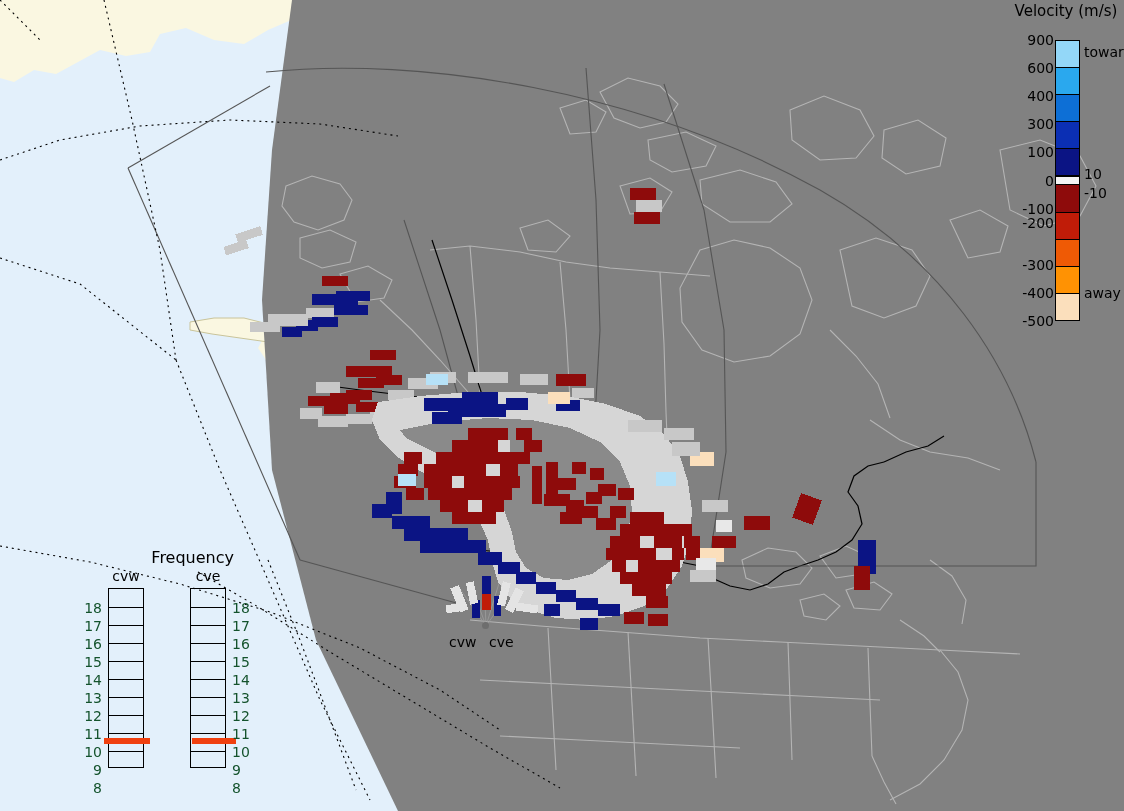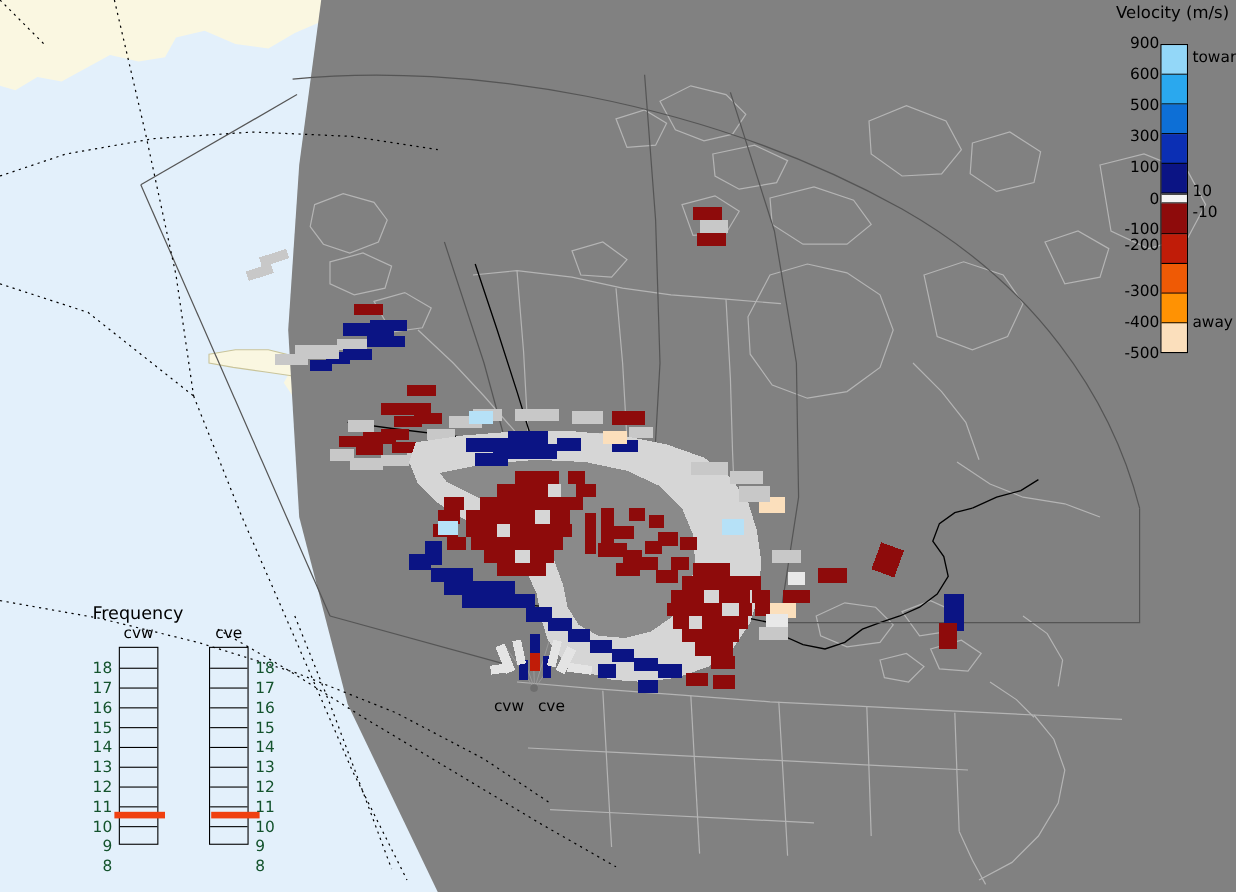--- a/index.html
+++ b/index.html
@@ -39,21 +39,21 @@
     text-align:right;white-space:nowrap;transform:translateY(-50%);
   }
   .cb-side{
     position:absolute;left:88px;font-size:14px;color:#000;
     white-space:nowrap;transform:translateY(-50%);
   }
 
   
   #freq{position:absolute;left:84px;top:548px;width:150px;height:240px;z-index:40;}
   #freq-title{
-    position:absolute;left:0;top:0;width:150px;text-align:left;
+    position:absolute;left:0;top:0;width:150px;text-align:right;
     font-size:16px;color:#000;
   }
   .freq-col{position:absolute;top:20px;}
   .freq-col .fc-label{
     position:absolute;top:0;width:44px;text-align:center;
     font-size:14px;color:#000;left:-4px;
   }
   .freq-box{
     position:absolute;top:20px;left:0;width:36px;height:180px;
     border:1px solid #000;box-sizing:border-box;background:transparent;
@@ -398,21 +398,21 @@
         <div class="seg zero" style="background: rgb(244, 244, 244);"></div>
         <div class="seg" style="background: rgb(142, 11, 11);"></div>
         <div class="seg" style="background: rgb(192, 28, 8);"></div>
         <div class="seg" style="background: rgb(239, 90, 5);"></div>
         <div class="seg" style="background: rgb(255, 146, 3);"></div>
         <div class="seg" style="background: rgb(251, 223, 188);"></div>
       </div>
     <div id="cb-ticks">
         <div class="cb-tick" style="top: 40px;">900</div>
         <div class="cb-tick" style="top: 68.1px;">600</div>
-        <div class="cb-tick" style="top: 96.2px;">500</div>
+        <div class="cb-tick" style="top: 96.2px;">400</div>
         <div class="cb-tick" style="top: 124.3px;">300</div>
         <div class="cb-tick" style="top: 152.4px;">100</div>
         <div class="cb-tick" style="top: 180.5px;">0</div>
         <div class="cb-tick" style="top: 208.6px;">-100</div>
         <div class="cb-tick" style="top: 223px;">-200</div>
         <div class="cb-tick" style="top: 264.8px;">-300</div>
         <div class="cb-tick" style="top: 292.9px;">-400</div>
         <div class="cb-tick" style="top: 321px;">-500</div>
       </div>
     <div id="cb-sides">

